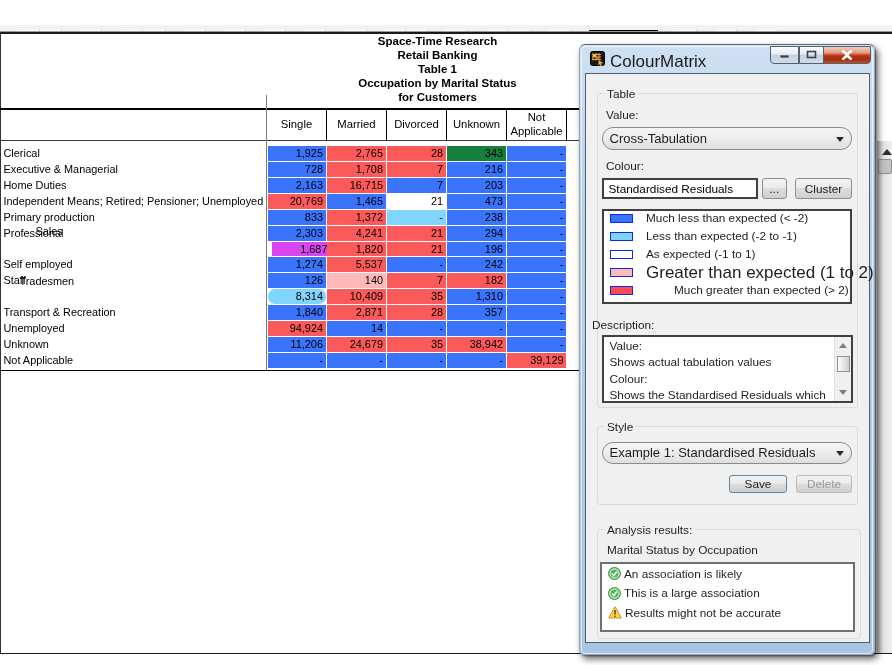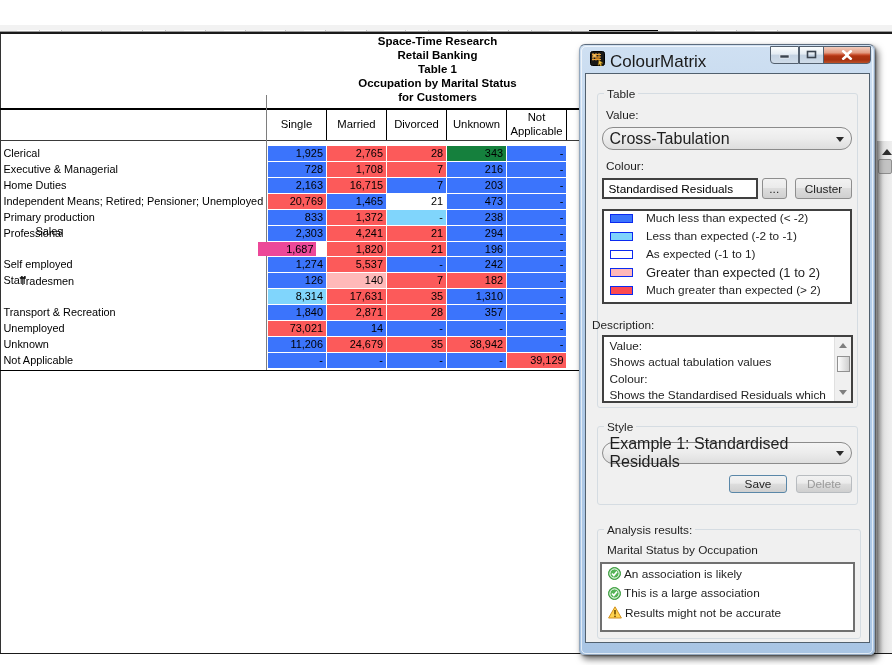--- a/index.html
+++ b/index.html
@@ -35,21 +35,21 @@
 #dicon { position:absolute; left:10px; top:6px; width:15px; height:14px; }
 .wb { position:absolute; top:0.5px; height:18px; border:1px solid #53606f; display:flex; align-items:center; justify-content:center; }
 #wmin { left:190px; width:29px; border-radius:0 0 0 4px; background:linear-gradient(#fbfdfe,#e3ebf3 45%,#c3d2e2 50%,#d0dce9); }
 #wmax { left:218.5px; width:25px; border-radius:0; background:linear-gradient(#fbfdfe,#e3ebf3 45%,#c3d2e2 50%,#d0dce9); }
 #wclose { left:243px; width:47.5px; border-radius:0 0 4px 0; background:linear-gradient(#f2cdbd 0%,#e29a82 36%,#cb5332 48%,#b03312 56%,#a53010 80%,#bc5028); }
 #dclient { position:absolute; left:4.5px; top:28px; width:285.5px; height:570px; background:#f0f0f0; border:1px solid #51606e; }
 .grp { position:absolute; border:1px solid #d5dce2; border-radius:3px; }
 .grplab { position:absolute; top:-8px; left:6px; background:#f0f0f0; padding:0 3px; font-size:11.8px; color:#1e1e1e; line-height:16px; }
 .lbl { position:absolute; font-size:11.8px; color:#1e1e1e; }
 .combo { position:absolute; height:23px; border:1px solid #8b8b8b; border-radius:11px;
-  background:linear-gradient(#f4f4f4,#ececec 50%,#dedede); font-size:16px; color:#1e1e1e;
+  background:linear-gradient(#f4f4f4,#ececec 50%,#dedede); font-size:13px; color:#1e1e1e;
   display:flex; align-items:center; padding-left:7px; }
 .combo .arr { position:absolute; right:7px; top:9px; width:0; height:0; border-left:4px solid transparent; border-right:4px solid transparent; border-top:5px solid #2a2a2a; }
 .w7btn { position:absolute; border:1px solid #8e8e8e; border-radius:3px;
   background:linear-gradient(#f2f2f2,#ebebeb 45%,#dddddd 50%,#cfcfcf);
   font-size:11.8px; color:#1e1e1e; display:flex; align-items:center; justify-content:center; }
 .wbox { position:absolute; background:#fff; border:2px solid #404040; }
 .sb17 { position:absolute; right:0; top:0; width:17px; height:100%; background:#f0f0f0; border-left:1px solid #e0e0e0; }
 .resrow { position:absolute; left:608px; height:14px; display:flex; align-items:center; gap:3px; font-size:11.8px; color:#1e1e1e; white-space:nowrap; }
 </style></head>
 <body>
@@ -287,51 +287,51 @@
 <div class="dc" style="left:386.5px;top:210px;width:59.0px;height:15px;line-height:15px;background:#80d5fc;">-</div>
 <div class="dc" style="left:446.5px;top:210px;width:59.0px;height:15px;line-height:15px;background:#3b74fc;">238</div>
 <div class="dc" style="left:506.5px;top:210px;width:59.5px;height:15px;line-height:15px;background:#3b74fc;">-</div>
 <div class="rlab" style="top:225px;">Professional</div>
 <div class="dc" style="left:267.5px;top:226px;width:58.0px;height:15px;line-height:15px;background:#3b74fc;">2,303</div>
 <div class="dc" style="left:326.5px;top:226px;width:59.0px;height:15px;line-height:15px;background:#fc5a5a;">4,241</div>
 <div class="dc" style="left:386.5px;top:226px;width:59.0px;height:15px;line-height:15px;background:#fc5a5a;">21</div>
 <div class="dc" style="left:446.5px;top:226px;width:59.0px;height:15px;line-height:15px;background:#3b74fc;">294</div>
 <div class="dc" style="left:506.5px;top:226px;width:59.5px;height:15px;line-height:15px;background:#3b74fc;">-</div>
 <div class="rlab" style="top:223px;margin-left:32px;">Sales</div>
-<div class="dc" style="left:258px;top:242px;width:58.0px;height:14px;line-height:14px;background:#ec4899;">1,687</div>
+<div class="dc" style="left:272px;top:242px;width:58.0px;height:14px;line-height:14px;background:#d946ef;">1,687</div>
 <div class="dc" style="left:326.5px;top:242px;width:59.0px;height:14px;line-height:14px;background:#fc5a5a;">1,820</div>
 <div class="dc" style="left:386.5px;top:242px;width:59.0px;height:14px;line-height:14px;background:#fc5a5a;">21</div>
 <div class="dc" style="left:446.5px;top:242px;width:59.0px;height:14px;line-height:14px;background:#3b74fc;">196</div>
 <div class="dc" style="left:506.5px;top:242px;width:59.5px;height:14px;line-height:14px;background:#3b74fc;">-</div>
 <div class="rlab" style="top:256px;">Self employed</div>
 <div class="dc" style="left:267.5px;top:257px;width:58.0px;height:15px;line-height:15px;background:#3b74fc;">1,274</div>
 <div class="dc" style="left:326.5px;top:257px;width:59.0px;height:15px;line-height:15px;background:#fc5a5a;">5,537</div>
 <div class="dc" style="left:386.5px;top:257px;width:59.0px;height:15px;line-height:15px;background:#3b74fc;">-</div>
 <div class="dc" style="left:446.5px;top:257px;width:59.0px;height:15px;line-height:15px;background:#3b74fc;">242</div>
 <div class="dc" style="left:506.5px;top:257px;width:59.5px;height:15px;line-height:15px;background:#3b74fc;">-</div>
 <div class="rlab" style="top:272px;">Staff</div>
 <div class="dc" style="left:267.5px;top:273px;width:58.0px;height:15px;line-height:15px;background:#3b74fc;">126</div>
 <div class="dc" style="left:326.5px;top:273px;width:59.0px;height:15px;line-height:15px;background:#ffb9b9;">140</div>
 <div class="dc" style="left:386.5px;top:273px;width:59.0px;height:15px;line-height:15px;background:#fc5a5a;">7</div>
 <div class="dc" style="left:446.5px;top:273px;width:59.0px;height:15px;line-height:15px;background:#fc5a5a;">182</div>
 <div class="dc" style="left:506.5px;top:273px;width:59.5px;height:15px;line-height:15px;background:#3b74fc;">-</div>
 <div class="rlab" style="top:273px;margin-left:16px;">Tradesmen</div>
-<div class="dc" style="left:267.5px;top:289px;width:58.0px;height:15px;line-height:15px;background:#80d5fc;">8,314</div>
-<div class="dc" style="left:326.5px;top:289px;width:59.0px;height:15px;line-height:15px;background:#fc5a5a;">17,631</div>
+<div class="dc" style="left:267.5px;top:289px;width:58.0px;height:15px;line-height:15px;background:#80d5fc;border-radius:7px;">8,314</div>
+<div class="dc" style="left:326.5px;top:289px;width:59.0px;height:15px;line-height:15px;background:#fc5a5a;">10,409</div>
 <div class="dc" style="left:386.5px;top:289px;width:59.0px;height:15px;line-height:15px;background:#fc5a5a;">35</div>
 <div class="dc" style="left:446.5px;top:289px;width:59.0px;height:15px;line-height:15px;background:#3b74fc;">1,310</div>
 <div class="dc" style="left:506.5px;top:289px;width:59.5px;height:15px;line-height:15px;background:#3b74fc;">-</div>
 <div class="rlab" style="top:304px;">Transport &amp; Recreation</div>
 <div class="dc" style="left:267.5px;top:305px;width:58.0px;height:15px;line-height:15px;background:#3b74fc;">1,840</div>
 <div class="dc" style="left:326.5px;top:305px;width:59.0px;height:15px;line-height:15px;background:#fc5a5a;">2,871</div>
 <div class="dc" style="left:386.5px;top:305px;width:59.0px;height:15px;line-height:15px;background:#fc5a5a;">28</div>
 <div class="dc" style="left:446.5px;top:305px;width:59.0px;height:15px;line-height:15px;background:#3b74fc;">357</div>
 <div class="dc" style="left:506.5px;top:305px;width:59.5px;height:15px;line-height:15px;background:#3b74fc;">-</div>
 <div class="rlab" style="top:320px;">Unemployed</div>
-<div class="dc" style="left:267.5px;top:321px;width:58.0px;height:15px;line-height:15px;background:#fc5a5a;">73,021</div>
+<div class="dc" style="left:267.5px;top:321px;width:58.0px;height:15px;line-height:15px;background:#fc5a5a;">94,924</div>
 <div class="dc" style="left:326.5px;top:321px;width:59.0px;height:15px;line-height:15px;background:#3b74fc;">14</div>
 <div class="dc" style="left:386.5px;top:321px;width:59.0px;height:15px;line-height:15px;background:#3b74fc;">-</div>
 <div class="dc" style="left:446.5px;top:321px;width:59.0px;height:15px;line-height:15px;background:#3b74fc;">-</div>
 <div class="dc" style="left:506.5px;top:321px;width:59.5px;height:15px;line-height:15px;background:#3b74fc;">-</div>
 <div class="rlab" style="top:336px;">Unknown</div>
 <div class="dc" style="left:267.5px;top:337px;width:58.0px;height:15px;line-height:15px;background:#3b74fc;">11,206</div>
 <div class="dc" style="left:326.5px;top:337px;width:59.0px;height:15px;line-height:15px;background:#fc5a5a;">24,679</div>
 <div class="dc" style="left:386.5px;top:337px;width:59.0px;height:15px;line-height:15px;background:#fc5a5a;">35</div>
 <div class="dc" style="left:446.5px;top:337px;width:59.0px;height:15px;line-height:15px;background:#fc5a5a;">38,942</div>
 <div class="dc" style="left:506.5px;top:337px;width:59.5px;height:15px;line-height:15px;background:#3b74fc;">-</div>
@@ -390,23 +390,23 @@
 <div class="w7btn" style="left:762px;top:178px;width:24.5px;height:21px;">...</div>
 <div class="w7btn" style="left:795px;top:178px;width:57px;height:21px;">Cluster</div>
 <div class="wbox" style="left:601.5px;top:209px;width:250.5px;height:95px;"></div>
 <div style="position:absolute;left:610px;top:214.2px;width:23px;height:9px;background:#3b74fc;border:1.6px solid #0b2af0;"></div>
 <div style="position:absolute;left:646px;top:210.2px;height:17px;line-height:17px;font-size:11.8px;color:#1e1e1e;white-space:nowrap;">Much less than expected (&lt; -2)</div>
 <div style="position:absolute;left:610px;top:232.0px;width:23px;height:9px;background:#7fd4fc;border:1.6px solid #0b2af0;"></div>
 <div style="position:absolute;left:646px;top:228.0px;height:17px;line-height:17px;font-size:11.8px;color:#1e1e1e;white-space:nowrap;">Less than expected (-2 to -1)</div>
 <div style="position:absolute;left:610px;top:249.9px;width:23px;height:9px;background:#ffffff;border:1.6px solid #0b2af0;"></div>
 <div style="position:absolute;left:646px;top:245.9px;height:17px;line-height:17px;font-size:11.8px;color:#1e1e1e;white-space:nowrap;">As expected (-1 to 1)</div>
 <div style="position:absolute;left:610px;top:267.8px;width:23px;height:9px;background:#ffb9b9;border:1.6px solid #0b2af0;"></div>
-<div style="position:absolute;left:646px;top:263.8px;height:17px;line-height:17px;font-size:13px;color:#1e1e1e;white-space:nowrap;">Greater than expected (1 to 2)</div>
+<div style="position:absolute;left:646px;top:263.8px;height:17px;line-height:17px;font-size:17px;color:#1e1e1e;white-space:nowrap;">Greater than expected (1 to 2)</div>
 <div style="position:absolute;left:610px;top:285.6px;width:23px;height:9px;background:#fc4a50;border:1.6px solid #0b2af0;"></div>
-<div style="position:absolute;left:646px;top:281.6px;height:17px;line-height:17px;font-size:11.8px;color:#1e1e1e;white-space:nowrap;text-align:center;">Much greater than expected (&gt; 2)</div>
+<div style="position:absolute;left:674px;top:281.6px;height:17px;line-height:17px;font-size:11.8px;color:#1e1e1e;white-space:nowrap;text-align:center;">Much greater than expected (&gt; 2)</div>
 <div class="lbl" style="left:592px;top:318px;">Description:</div>
 <div class="wbox" style="left:601.5px;top:335px;width:251.5px;height:67.5px;">
   <div style="position:absolute;left:6px;top:1px;font-size:11.8px;line-height:16.4px;color:#1e1e1e;white-space:nowrap;">Value:<br>Shows actual tabulation values<br>Colour:<br>Shows the Standardised Residuals which</div>
   <div class="sb17">
     <div style="position:absolute;left:4px;top:6px;width:0;height:0;border-left:4.5px solid transparent;border-right:4.5px solid transparent;border-bottom:5.5px solid #7e7e7e;"></div>
     <div style="position:absolute;left:1.5px;top:19px;width:13px;height:15.5px;background:linear-gradient(90deg,#fdfdfd,#cfcfcf);border:1.4px solid #919191;"></div>
     <div style="position:absolute;left:4px;bottom:6px;width:0;height:0;border-left:4.5px solid transparent;border-right:4.5px solid transparent;border-top:5.5px solid #7e7e7e;"></div>
   </div>
 </div>
 <div class="grp" style="left:597px;top:425.5px;width:261px;height:79px;">

